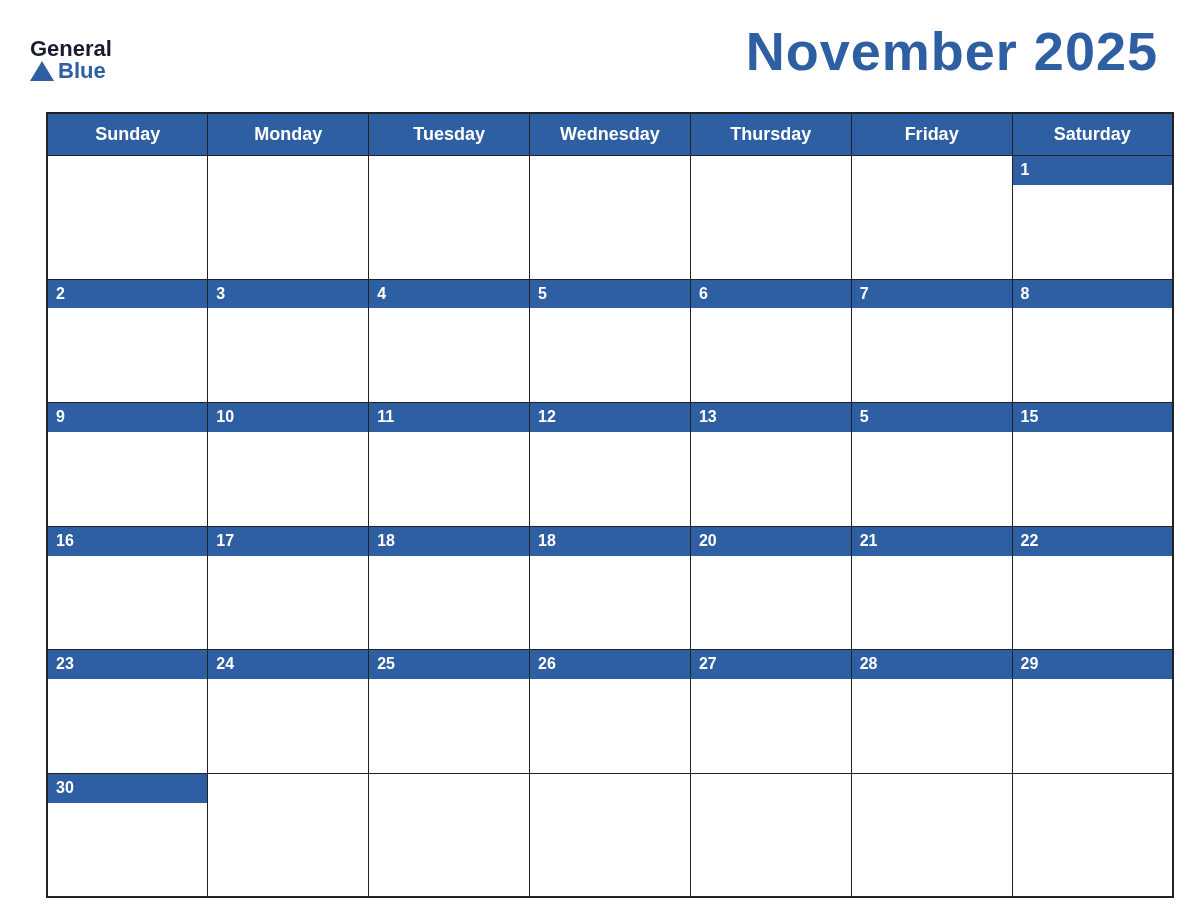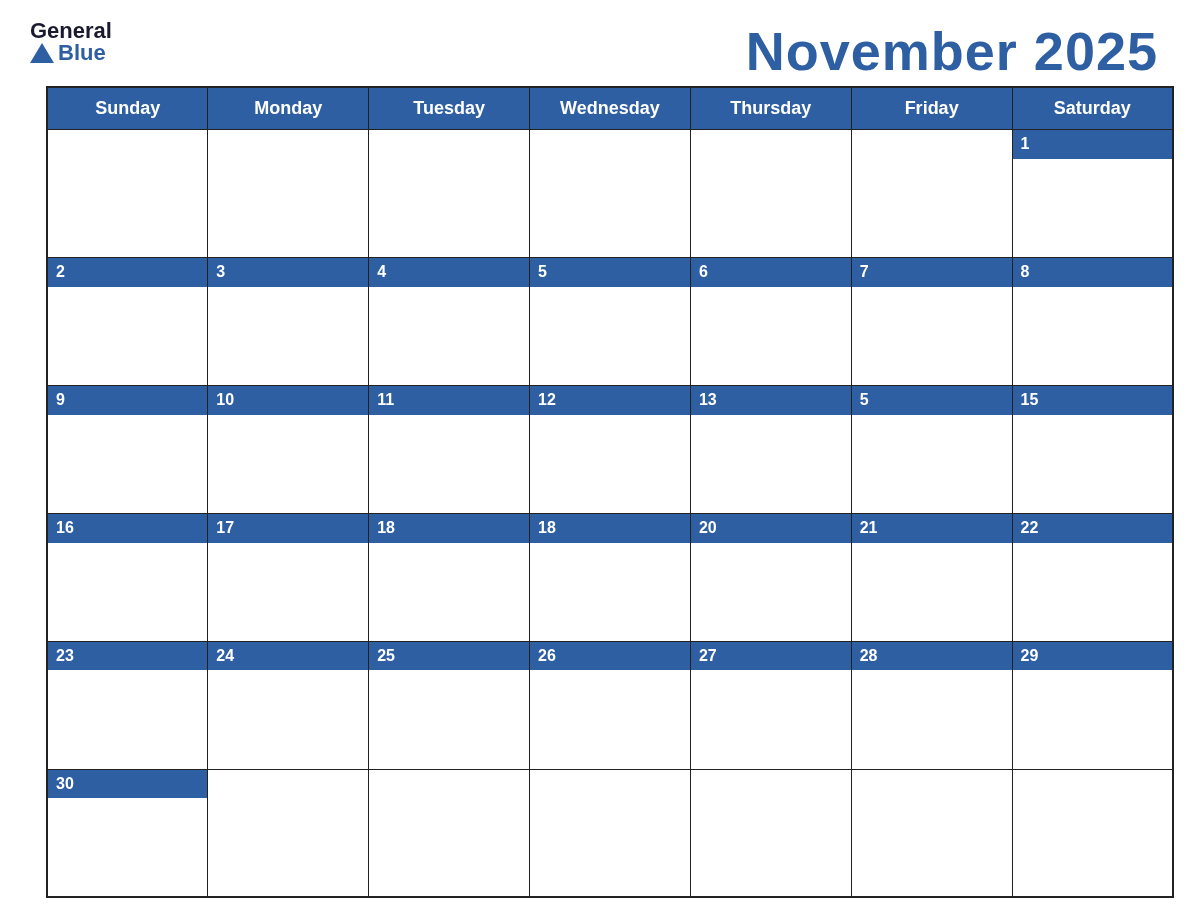--- a/index.html
+++ b/index.html
@@ -8,22 +8,22 @@
       font-family: Arial, sans-serif;
       width: 1188px;
       height: 918px;
       display: flex;
       flex-direction: column;
       padding: 20px 30px 20px 30px;
     }
     .header {
       display: flex;
       justify-content: space-between;
-      align-items: flex-start;
-      margin-bottom: 4px;
+      align-items: flex-end;
+      margin-bottom: 30px;
       gap: 13px;
     }
     .logo {
       display: flex;
       flex-direction: column;
       align-items: flex-start;
     }
     .logo-text-general {
       font-size: 22px;
       font-weight: bold;

